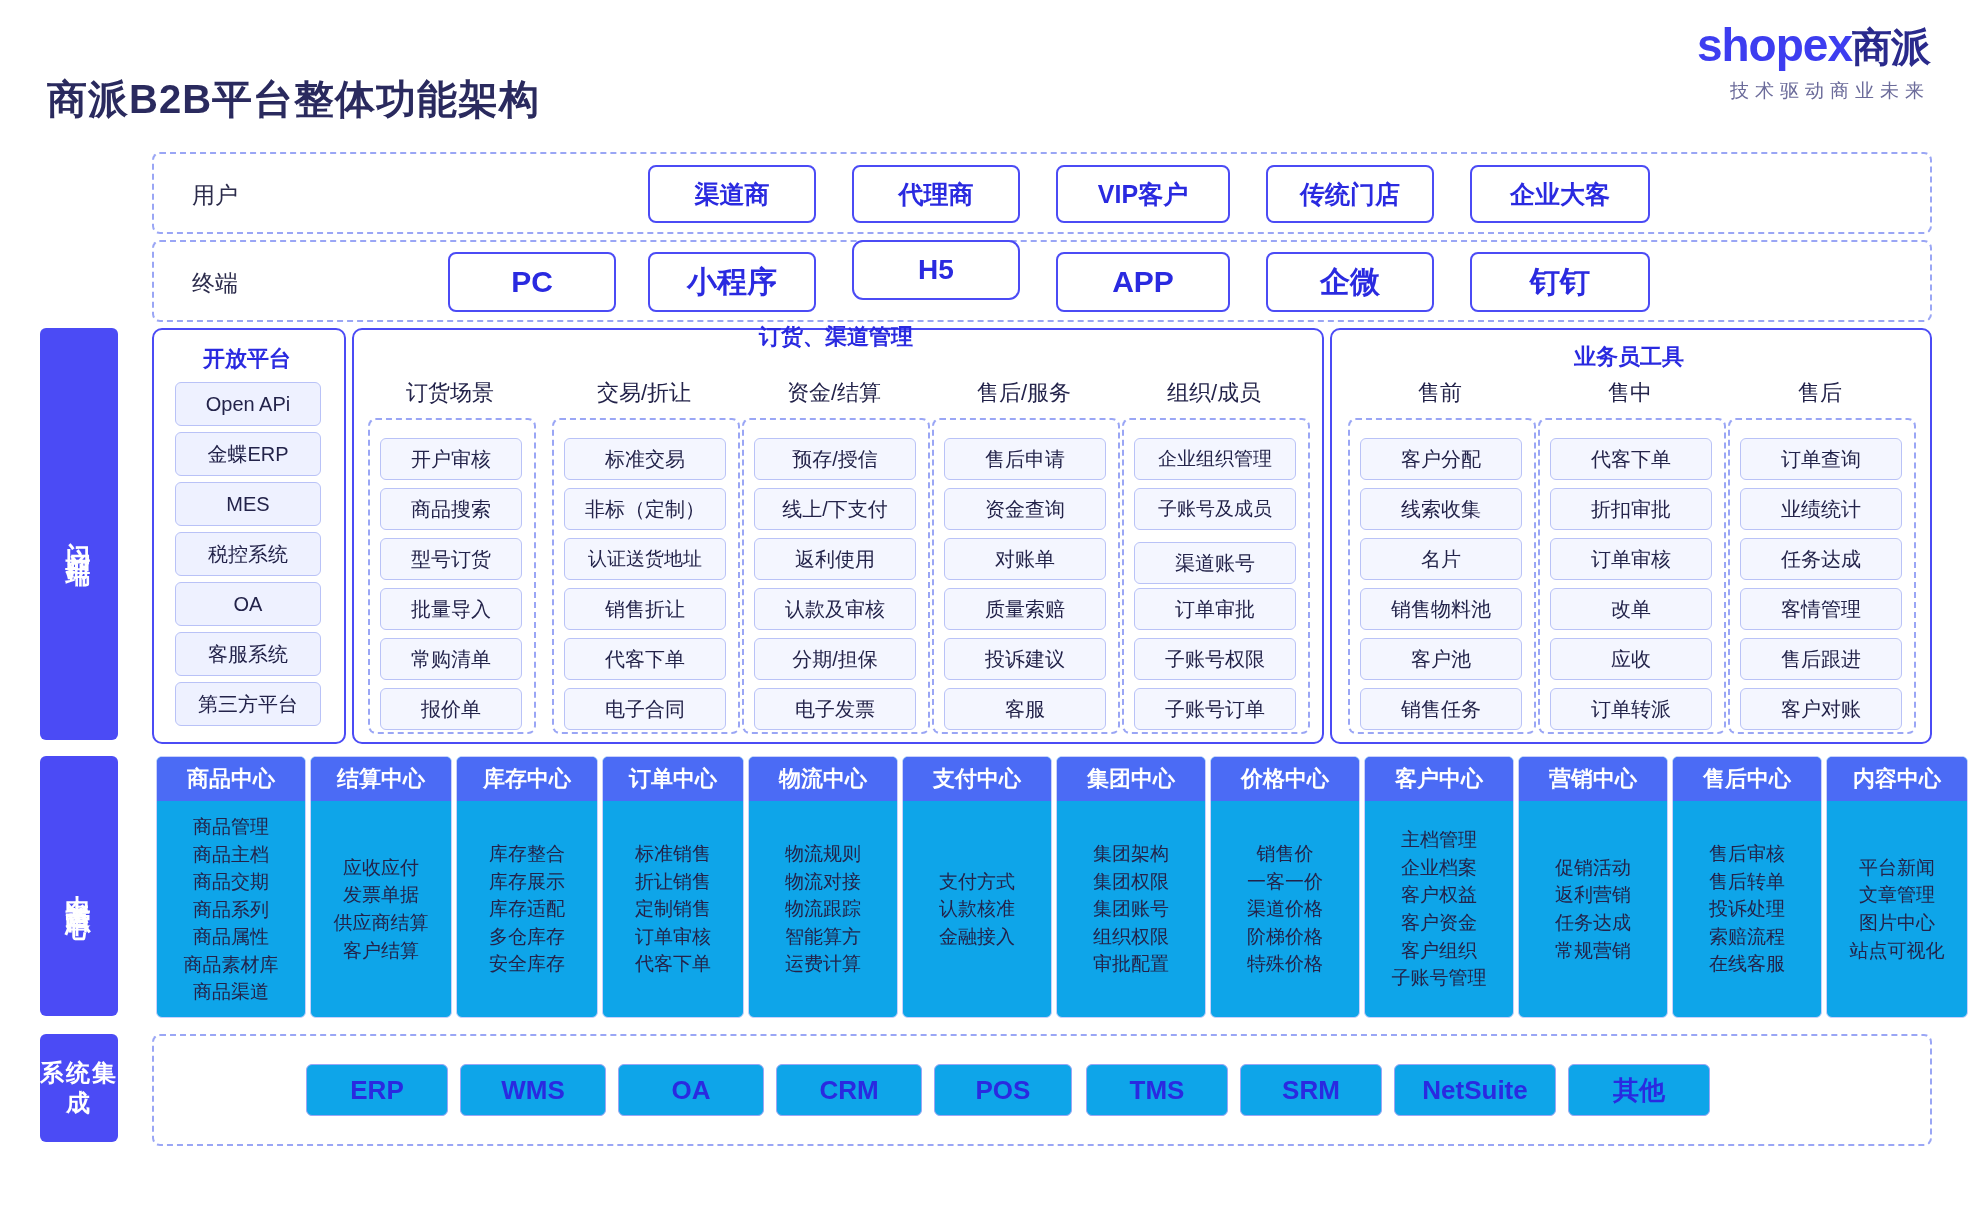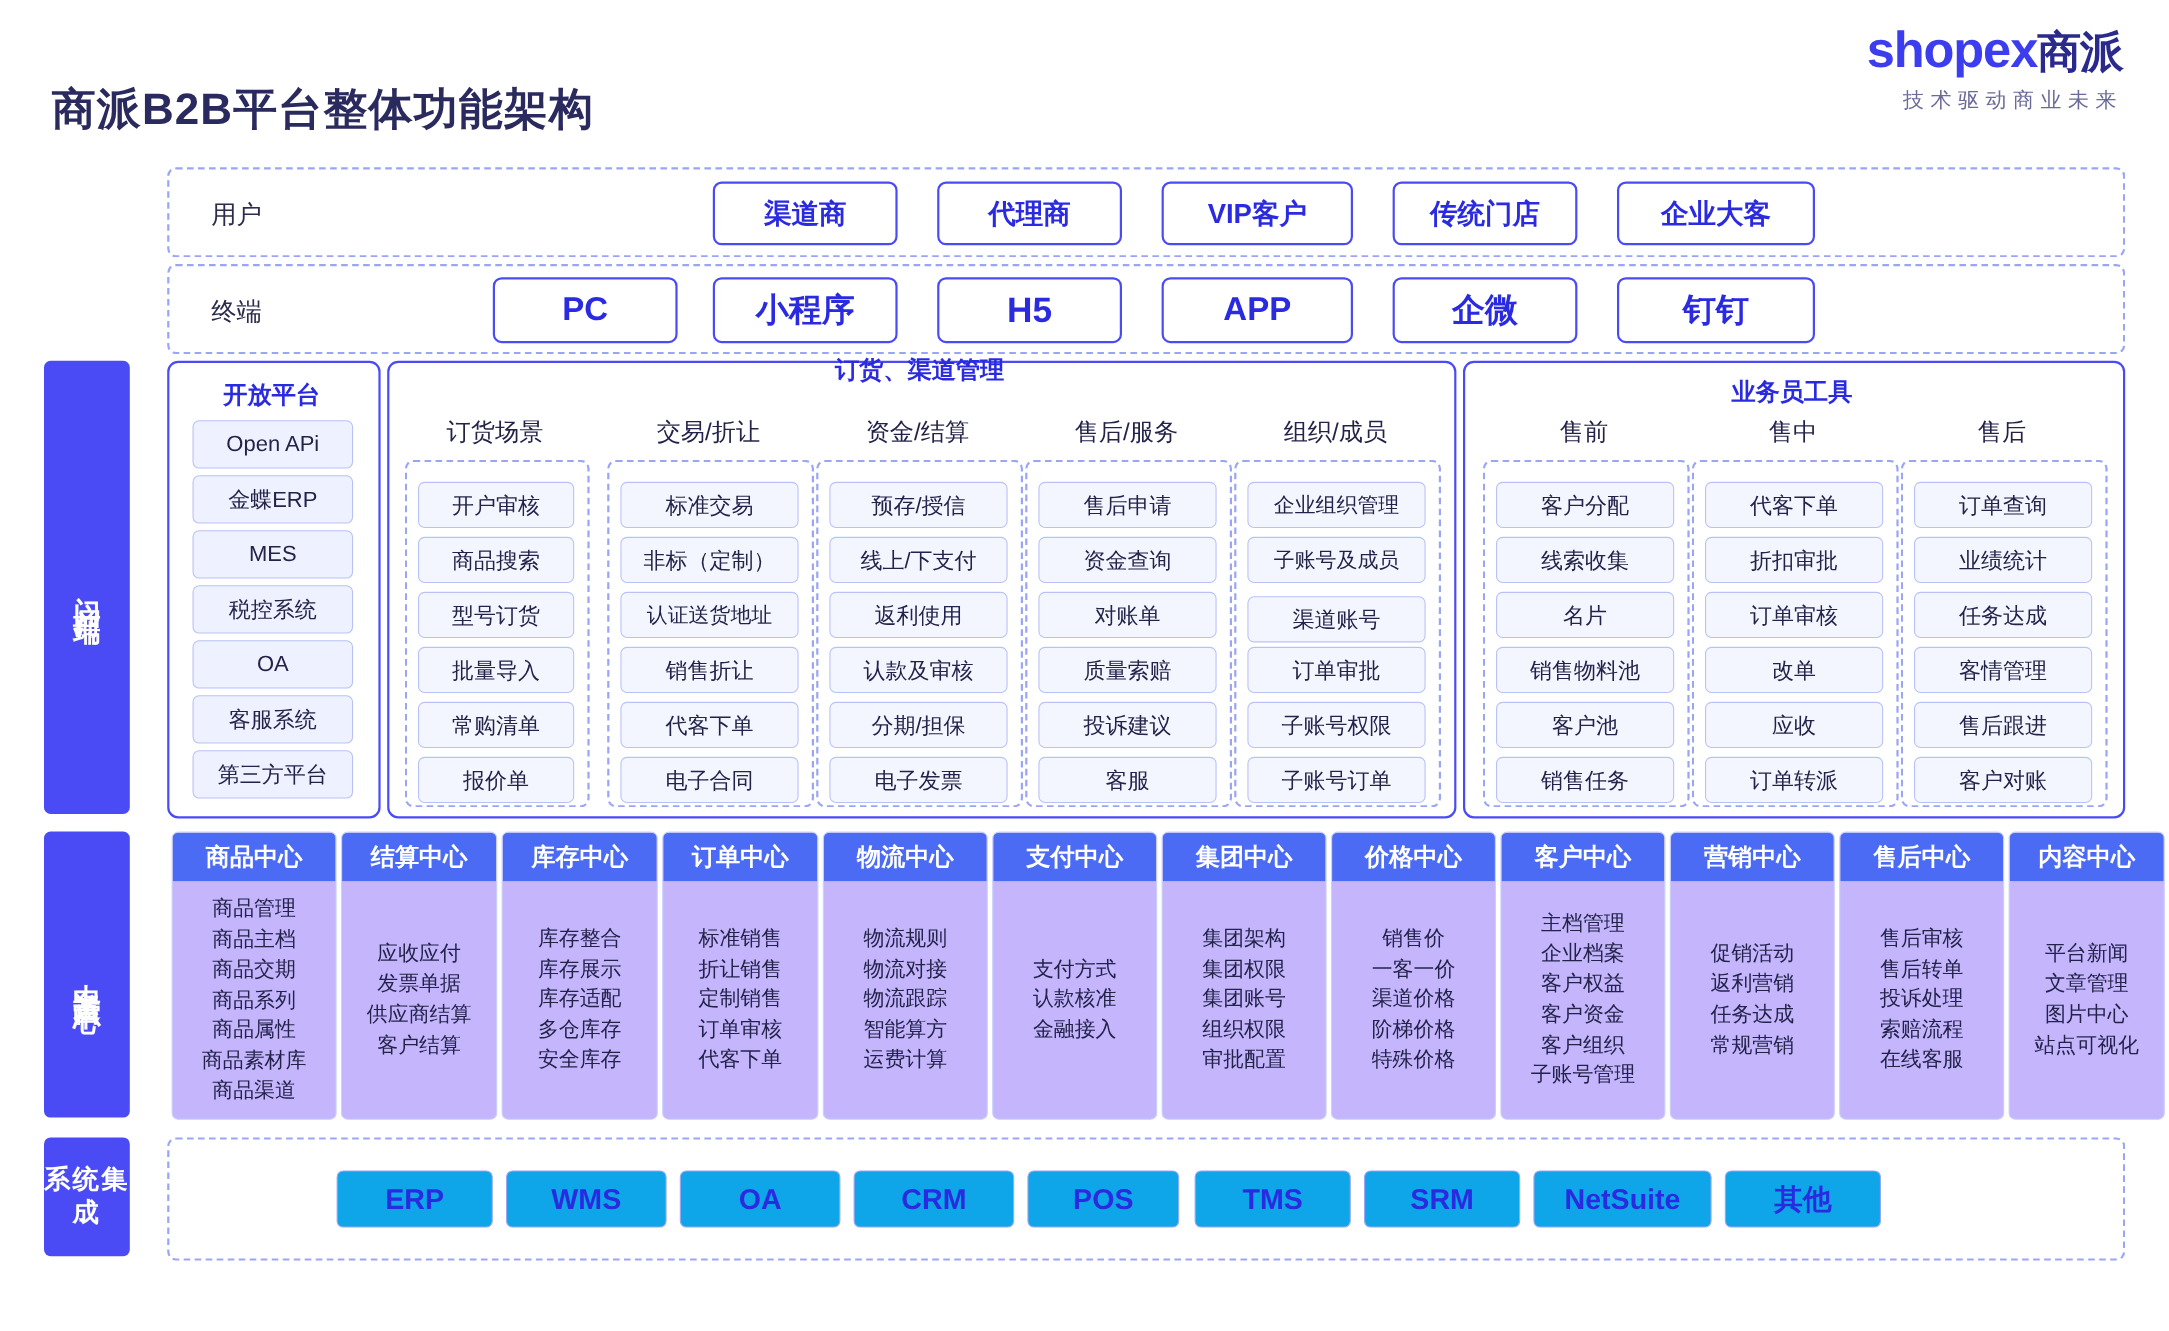--- a/index.html
+++ b/index.html
@@ -69,21 +69,21 @@
     font-size:20px;color:#23234a;
   }
   .openapi-item{
     position:absolute;display:flex;align-items:center;justify-content:center;
     border:1px solid #b9c2f7;border-radius:6px;background:#eef1ff;
     font-size:20px;color:#23234a;
   }
 
   
   .midcard{
-    position:absolute;border:1px solid #c9d0fb;border-radius:6px;background:#c4b5fd;overflow:hidden;
+    position:absolute;border:1px solid #c9d0fb;border-radius:6px;background:#0ea5e9;overflow:hidden;
   }
   .midcard-head{
     height:44px;background:#4b6bf5;color:#fff;display:flex;align-items:center;justify-content:center;
     font-size:22px;font-weight:bold;
   }
   .midcard-body{
     padding-top:12px;text-align:center;font-size:19px;color:#23234a;line-height:1.45;
   }
   .midcard-body.center{display:flex;flex-direction:column;align-items:center;justify-content:center;height:calc(100% - 44px);padding-top:0;}
 
@@ -118,21 +118,21 @@
   <div class="pill" style="left:648px;top:165px;width:164px;height:54px;font-size:25px;">渠道商</div>
   <div class="pill" style="left:852px;top:165px;width:164px;height:54px;font-size:25px;">代理商</div>
   <div class="pill" style="left:1056px;top:165px;width:170px;height:54px;font-size:25px;">VIP客户</div>
   <div class="pill" style="left:1266px;top:165px;width:164px;height:54px;font-size:25px;">传统门店</div>
   <div class="pill" style="left:1470px;top:165px;width:176px;height:54px;font-size:25px;">企业大客</div>
 
   <div class="dashed-band" style="left:152px;top:240px;width:1776px;height:78px;"></div>
   <div class="band-label" style="left:192px;top:268px;">终端</div>
   <div class="pill" style="left:448px;top:252px;width:164px;height:56px;font-size:30px;">PC</div>
   <div class="pill" style="left:648px;top:252px;width:164px;height:56px;font-size:30px;">小程序</div>
-  <div class="pill" style="left:852px;top:252px;width:164px;height:56px;font-size:32px;">H5</div>
+  <div class="pill" style="left:852px;top:240px;width:164px;height:56px;font-size:28px;border-radius:11px;">H5</div>
   <div class="pill" style="left:1056px;top:252px;width:170px;height:56px;font-size:30px;">APP</div>
   <div class="pill" style="left:1266px;top:252px;width:164px;height:56px;font-size:30px;">企微</div>
   <div class="pill" style="left:1470px;top:252px;width:176px;height:56px;font-size:30px;">钉钉</div>
 
   <div class="panel" style="left:152px;top:328px;width:190px;height:412px;"></div>
   <div class="panel-title" style="left:152px;top:344px;width:190px;">开放平台</div>
   <div class="openapi-item" style="left:175px;top:382px;width:144px;height:42px;">Open APi</div>
   <div class="openapi-item" style="left:175px;top:432px;width:144px;height:42px;">金蝶ERP</div>
   <div class="openapi-item" style="left:175px;top:482px;width:144px;height:42px;">MES</div>
   <div class="openapi-item" style="left:175px;top:532px;width:144px;height:42px;">税控系统</div>

